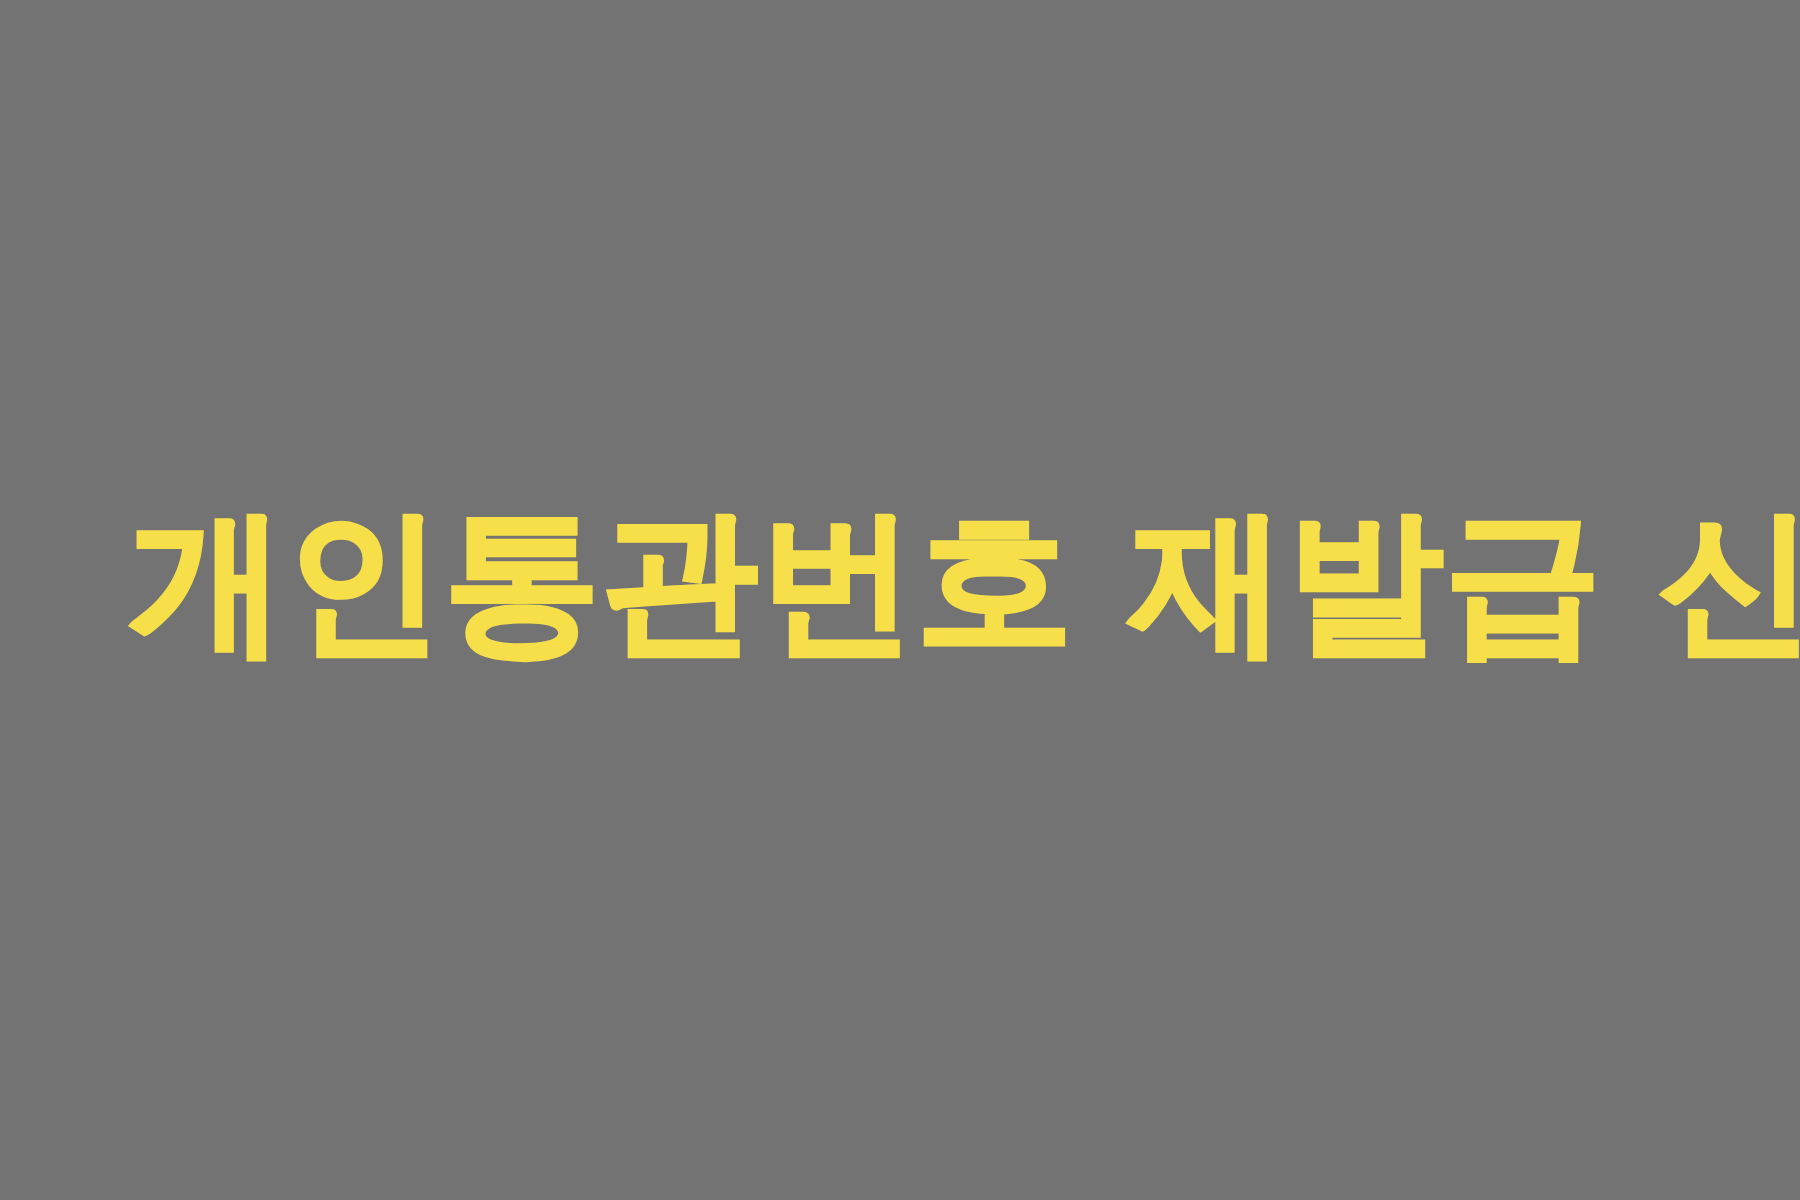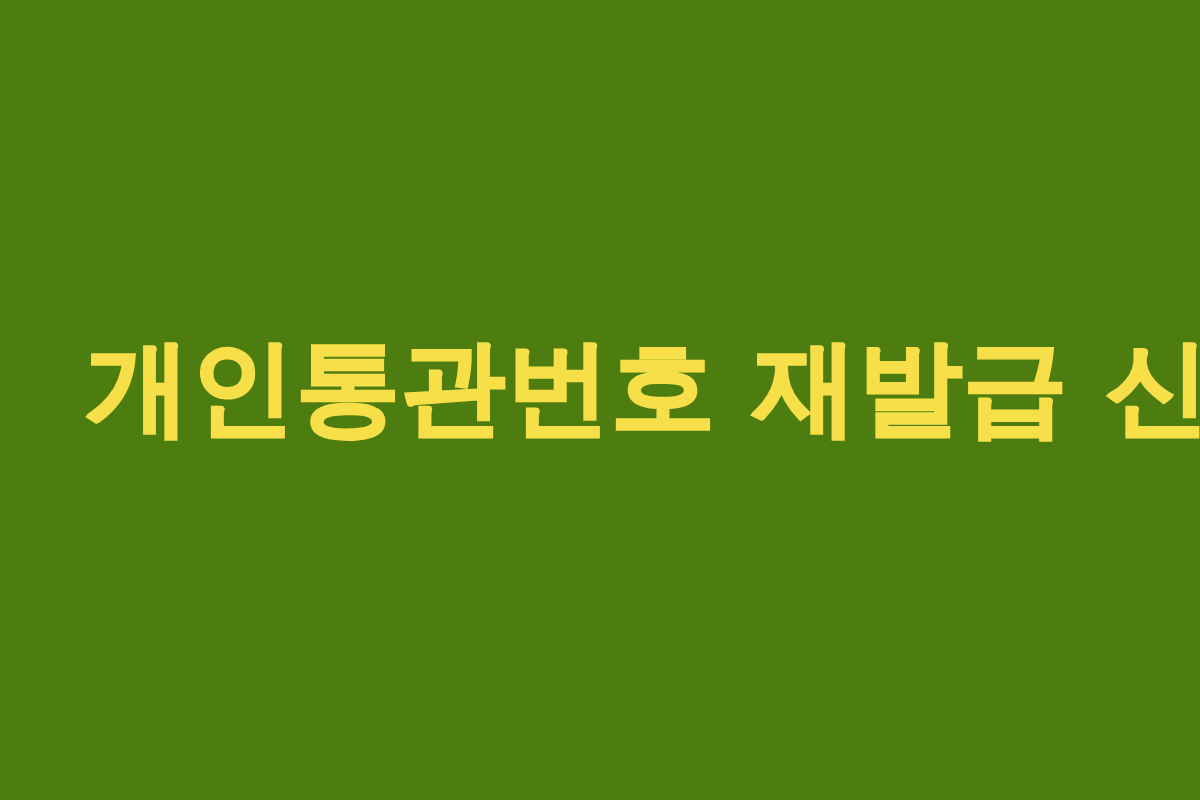--- a/index.html
+++ b/index.html
@@ -42,17 +42,17 @@
     white-space: nowrap;
     -webkit-font-smoothing: antialiased;
     text-rendering: geometricPrecision;
     paint-order: stroke fill;
     -webkit-text-stroke: 2.5px #F7DF4A;
   }
 </style>
 </head>
 <body>
 
-<div id="banner" style="background: #4d7c0f; padding-left: 12px;">
+<div id="banner" style="background: #737373; padding-left: 12px;">
   <div id="title-block">
     <span class="title-line" style="color: rgb(247, 223, 74); -webkit-text-stroke: 2.5px rgb(247, 223, 74);">개인통관번호 재발급 신</span>
   </div>
 </div>
 
 </body></html>

